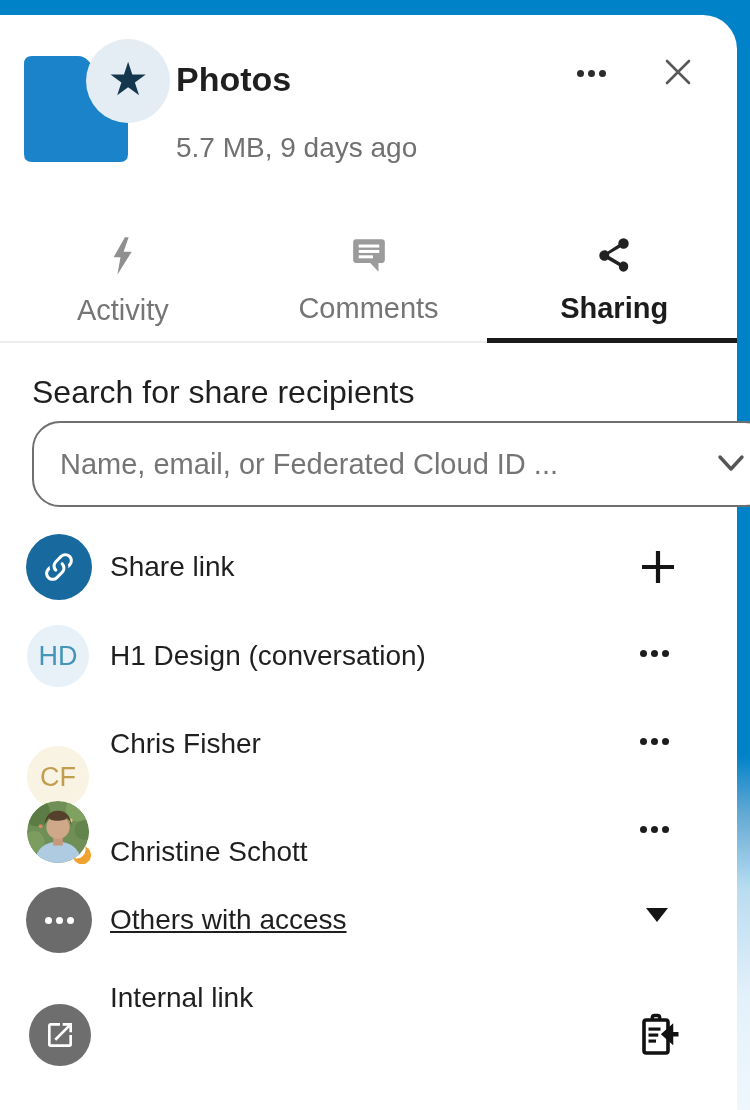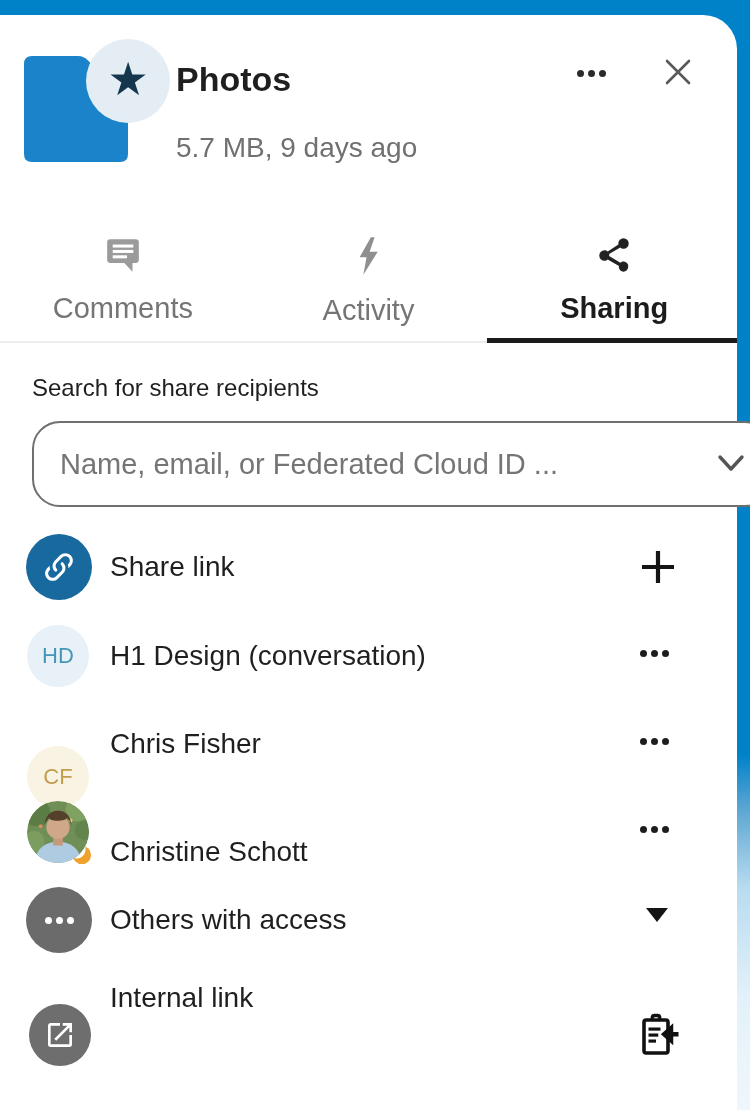--- a/index.html
+++ b/index.html
@@ -21,34 +21,34 @@
 
   
   .tabs{position:absolute;left:0;top:222px;width:737px;height:118px;display:flex;}
   .tab{flex:1;display:flex;flex-direction:column;align-items:center;justify-content:flex-start;gap:18px;padding-top:14px;cursor:pointer;}
   .tab .tab-label{font-size:29px;color:#757575;}
   .tab.active .tab-label{color:#1c1c1c;font-weight:bold;}
   .tab-divider{position:absolute;left:0;top:341px;width:737px;height:2px;background:#ededed;}
   .tab-underline{position:absolute;left:487px;top:338px;width:250px;height:5px;background:#1b1b1b;}
 
   
-  .search-label{position:absolute;left:32px;top:374px;font-size:24px;color:#1f1f1f;}
+  .search-label{position:absolute;left:32px;top:374px;font-size:32px;color:#1f1f1f;}
   .search-box{position:absolute;left:32px;top:421px;width:741px;height:86px;border:2px solid #6f6f6f;border-radius:28px;box-sizing:border-box;display:flex;align-items:center;background:#fff;}
   .search-box input{flex:1;border:none;outline:none;margin-left:24px;font-size:29px;color:#333;background:transparent;font-family:"Liberation Sans",sans-serif;}
   .search-box input::placeholder{color:#757575;opacity:1;}
   .search-box .chev{margin-right:24px;display:flex;}
 
   
   .avatar{position:absolute;border-radius:50%;display:flex;align-items:center;justify-content:center;}
   .row-label{position:absolute;font-size:28px;color:#1f1f1f;}
   .dots3{position:absolute;display:flex;gap:4px;align-items:center;cursor:pointer;}
   .dots3 i{width:7px;height:7px;border-radius:50%;background:#1d1d1d;}
   .avatar .wdots{display:flex;gap:4px;}
   .avatar .wdots i{width:7px;height:7px;border-radius:50%;background:#ffffff;}
-  .initials{font-size:22px;}
+  .initials{font-size:27px;}
   .plus-btn{position:absolute;left:636px;top:545px;width:44px;height:44px;display:flex;align-items:center;justify-content:center;cursor:pointer;}
   .caret{position:absolute;left:646px;top:908px;width:0;height:0;border-left:11px solid transparent;border-right:11px solid transparent;border-top:14px solid #151515;cursor:pointer;}
   .moon-badge{position:absolute;left:70px;top:843px;}
   .internal-sub{position:absolute;left:110px;top:1018px;width:520px;font-size:28px;line-height:37px;color:#757575;}
   .clip-btn{position:absolute;left:636px;top:1010px;width:46px;height:50px;display:flex;align-items:center;justify-content:center;cursor:pointer;}
 </style>
 </head>
 <body>
 
 <div class="screen">
@@ -70,33 +70,33 @@
       <i></i>
     </div>
   <div class="close-btn">
     <svg width="36" height="36" viewBox="0 0 36 36">
       <path d="M7,7 L29,29 M29,7 L7,29" stroke="#585858" stroke-width="2.6" stroke-linecap="round" fill="none"></path>
     </svg>
   </div>
 
   <div class="tabs">
     <div class="tab">
+      <svg width="30" height="40" viewBox="0 0 24 32">
+        <path d="M13.5,1 L4.5,17 H10 L7.5,31 L19,12.5 H12.5 L16.5,1 Z" fill="#8f8f8f"></path>
+      </svg>
+      <span class="tab-label">Activity</span>
+    </div>
+    <div class="tab">
       <svg width="38" height="38" viewBox="0 0 24 24">
         <path d="M4,2 H20 A2,2 0 0 1 22,4 V15 A2,2 0 0 1 20,17 H18 V22.5 L12.8,17 H4 A2,2 0 0 1 2,15 V4 A2,2 0 0 1 4,2 Z" fill="#9b9b9b"></path>
         <rect x="5.5" y="5.4" width="13" height="1.9" fill="#ffffff"></rect>
         <rect x="5.5" y="8.8" width="13" height="1.9" fill="#ffffff"></rect>
         <rect x="5.5" y="12.2" width="9" height="1.9" fill="#ffffff"></rect>
       </svg>
       <span class="tab-label">Comments</span>
-    </div>
-    <div class="tab">
-      <svg width="30" height="40" viewBox="0 0 24 32">
-        <path d="M13.5,1 L4.5,17 H10 L7.5,31 L19,12.5 H12.5 L16.5,1 Z" fill="#8f8f8f"></path>
-      </svg>
-      <span class="tab-label">Activity</span>
     </div>
     <div class="tab active">
       <svg width="40" height="38" viewBox="0 0 24 24">
         <path d="M18,16.08C17.24,16.08 16.56,16.38 16.04,16.85L8.91,12.7C8.96,12.47 9,12.24 9,12C9,11.76 8.96,11.53 8.91,11.3L15.96,7.19C16.5,7.69 17.21,8 18,8A3.3,3.3 0 0,0 21.3,4.7A3.3,3.3 0 0,0 18,1.4A3.3,3.3 0 0,0 14.7,4.7C14.7,4.94 14.74,5.17 14.79,5.4L8.04,9.81C7.5,9.31 6.79,9 6,9A3.3,3.3 0 0,0 2.7,12.3A3.3,3.3 0 0,0 6,15.6C6.79,15.6 7.5,15.29 8.04,14.79L15.16,18.94C15.11,19.15 15.08,19.37 15.08,19.6C15.08,21.21 16.39,22.51 18,22.51C19.61,22.51 20.92,21.21 20.92,19.6A2.92,2.92 0 0,0 18,16.08Z" fill="#222222"></path>
       </svg>
       <span class="tab-label">Sharing</span>
     </div>
   </div>
   <div class="tab-divider"></div>
   <div class="tab-underline"></div>
@@ -183,21 +183,21 @@
       <i></i>
     </div>
 
   <div class="avatar" style="left:26px;top:887px;width:66px;height:66px;background:#6b6b6b;">
     <span class="wdots">
         <i></i>
         <i></i>
         <i></i>
       </span>
   </div>
-  <div class="row-label" style="left:110px;top:904px;">Others with access</div>
+  <div class="row-label" style="left:110px;top:904px;text-decoration:underline;">Others with access</div>
   <div class="caret"></div>
 
   <div class="avatar" style="left:29px;top:1004px;width:62px;height:62px;background:#6e6e6e;">
     <svg width="32" height="32" viewBox="0 0 24 24">
       <path d="M14,3V5H17.59L7.76,14.83L9.17,16.24L19,6.41V10H21V3M19,19H5V5H12V3H5C3.89,3 3,3.9 3,5V19A2,2 0 0,0 5,21H19A2,2 0 0,0 21,19V12H19V19Z" fill="#ffffff"></path>
     </svg>
   </div>
   <div class="row-label" style="left:110px;top:982px;">Internal link</div>
   <div class="clip-btn">
     <svg width="42" height="46" viewBox="0 0 28 30">

